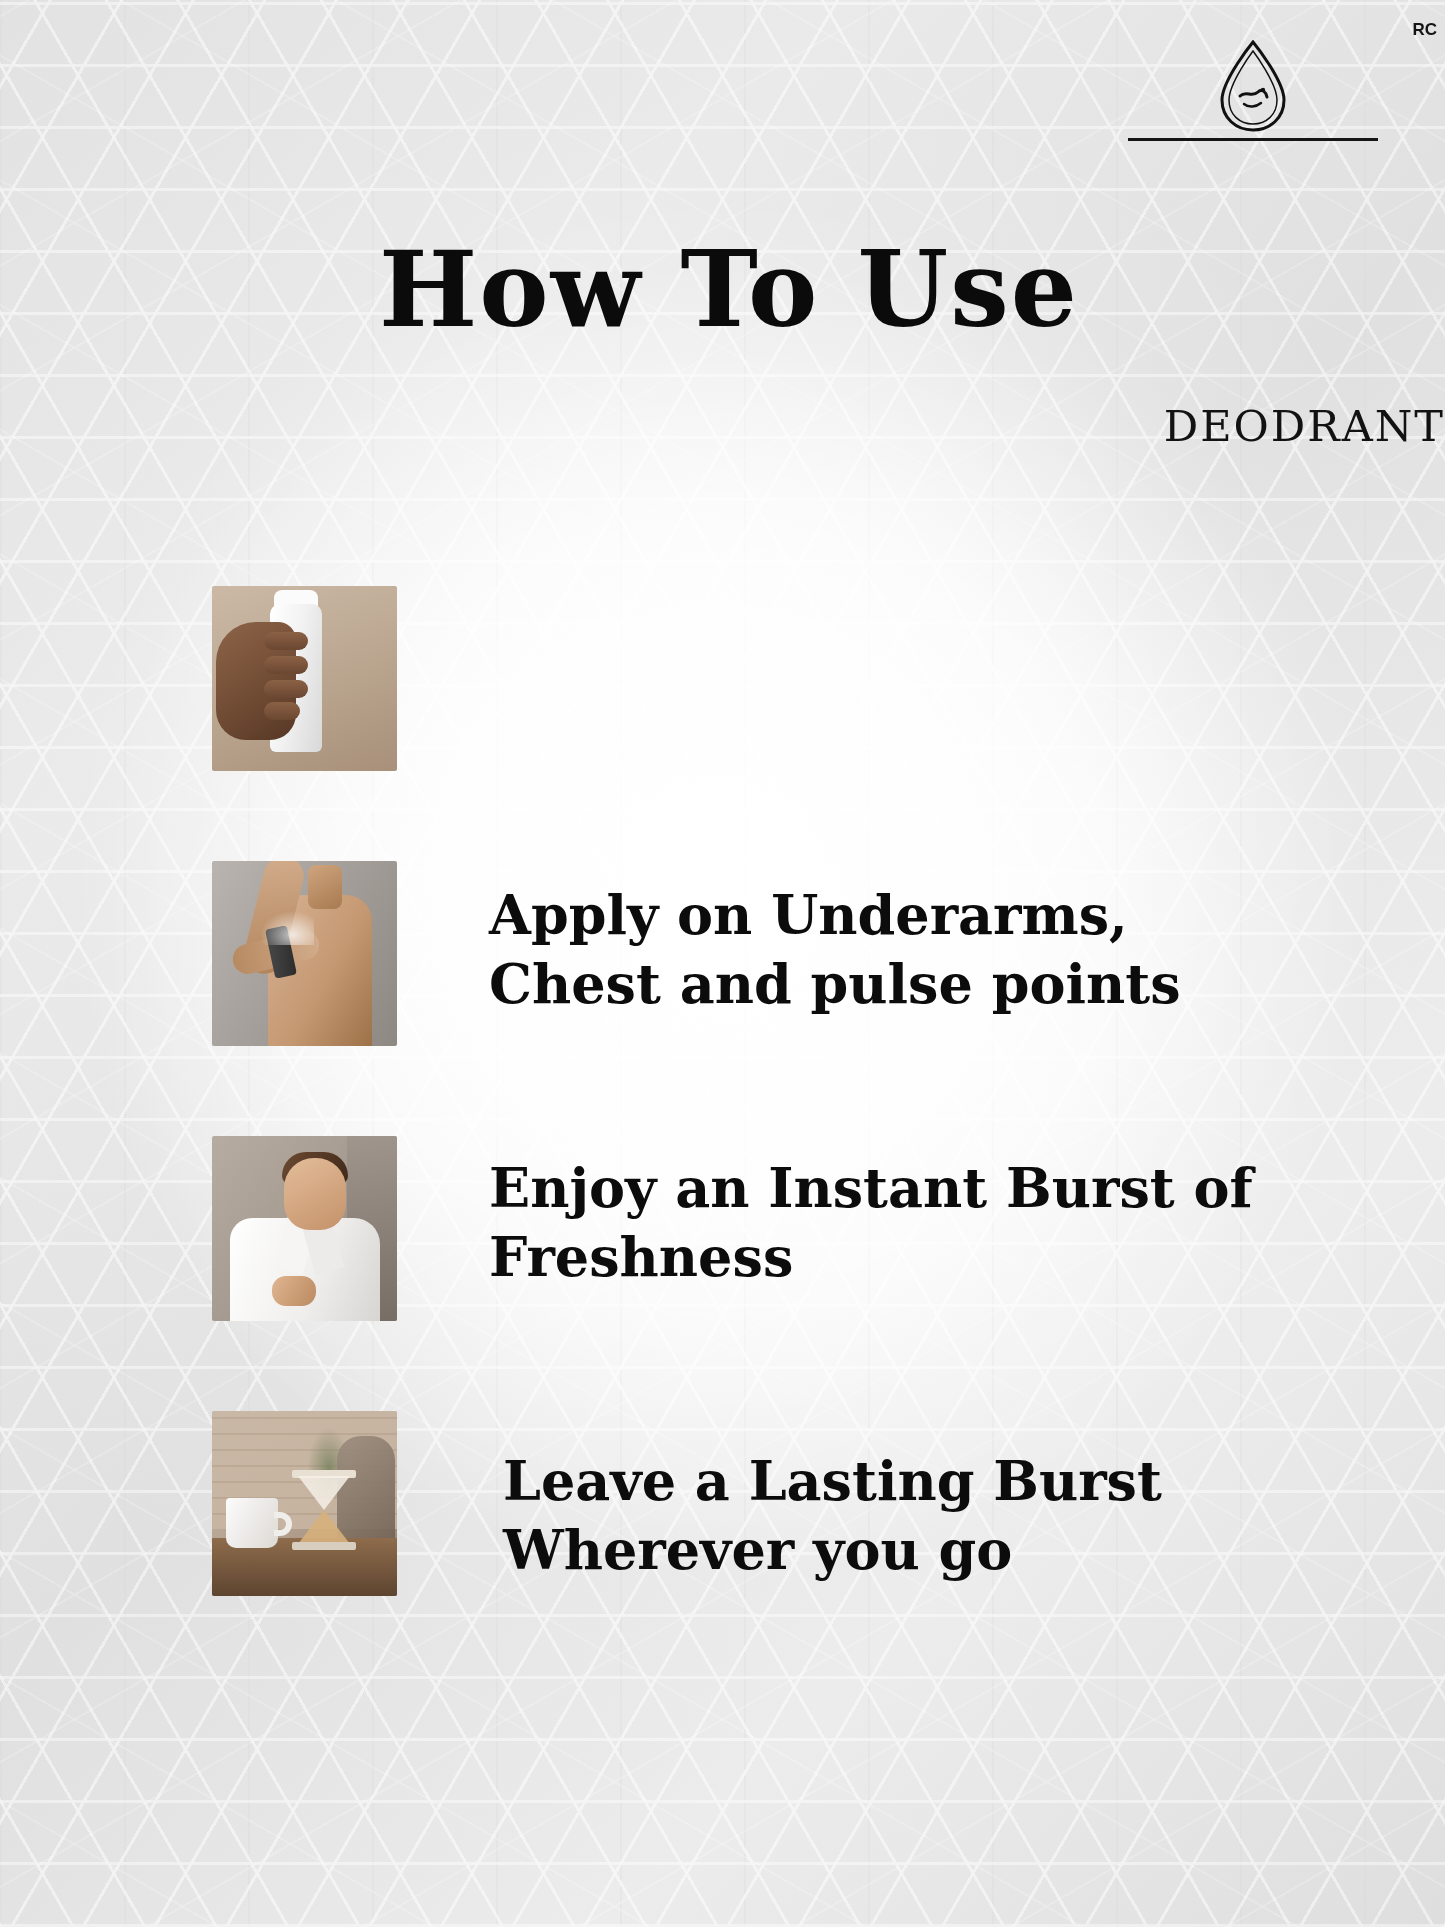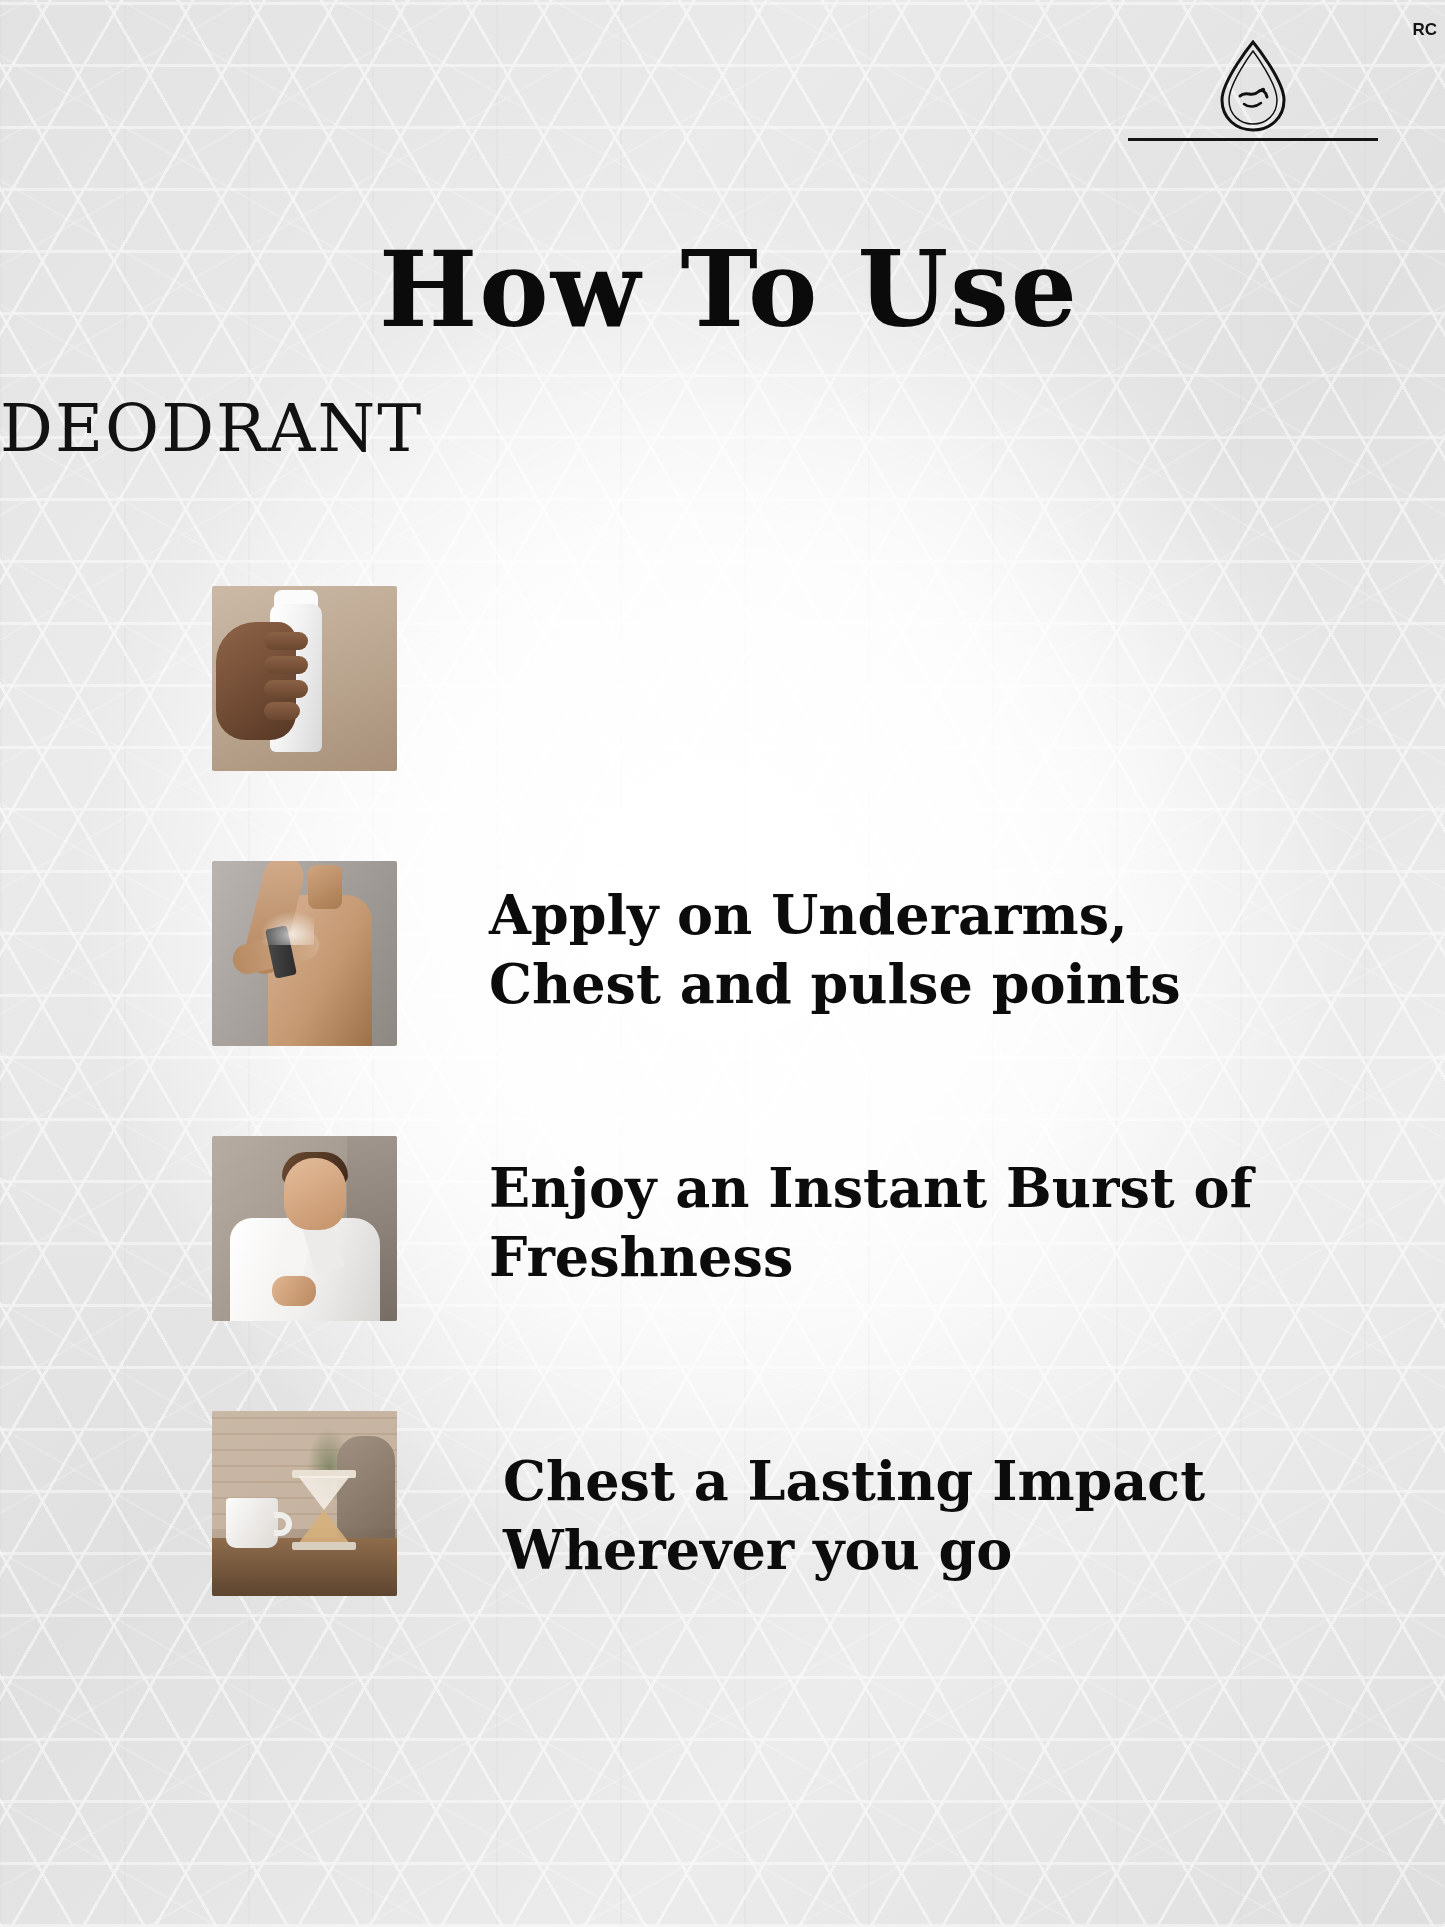--- a/index.html
+++ b/index.html
@@ -77,25 +77,25 @@
     text-align:center;
     font-family:"DejaVu Serif", serif;
     font-weight:700;
     font-size:104px;
     letter-spacing:2px;
     color:#0b0b0b;
     line-height:1;
     padding-left:13px;
   }
   .subtitle {
-    position:absolute; top:396px; left:0; right:0;
-    text-align:left;
+    position:absolute; top:405px; left:0; right:0;
+    text-align:right;
     font-family:"DejaVu Serif", serif;
     font-weight:400;
-    font-size:66px;
+    font-size:43px;
     letter-spacing:2px;
     color:#121212;
     line-height:1;
   }
 
   
   .steps { position:absolute; top:586px; left:212px; right:110px; }
   .step {
     display:flex;
     align-items:flex-start;
@@ -370,18 +370,18 @@
           <div class="plant"></div>
           <div class="person"></div>
           <div class="desk"></div>
           <div class="hg-capT"></div>
           <div class="hg-top"></div>
           <div class="hg-bot"></div>
           <div class="hg-capB"></div>
           <div class="mug"></div>
           <div class="mug-handle"></div>
         </div>
-        <div class="step-text">Chest a Lasting Impact Wherever you go</div>
+        <div class="step-text">Leave a Lasting Burst Wherever you go</div>
       </div>
 
     </div>
   </div>
 </div>
 
 </body></html>

